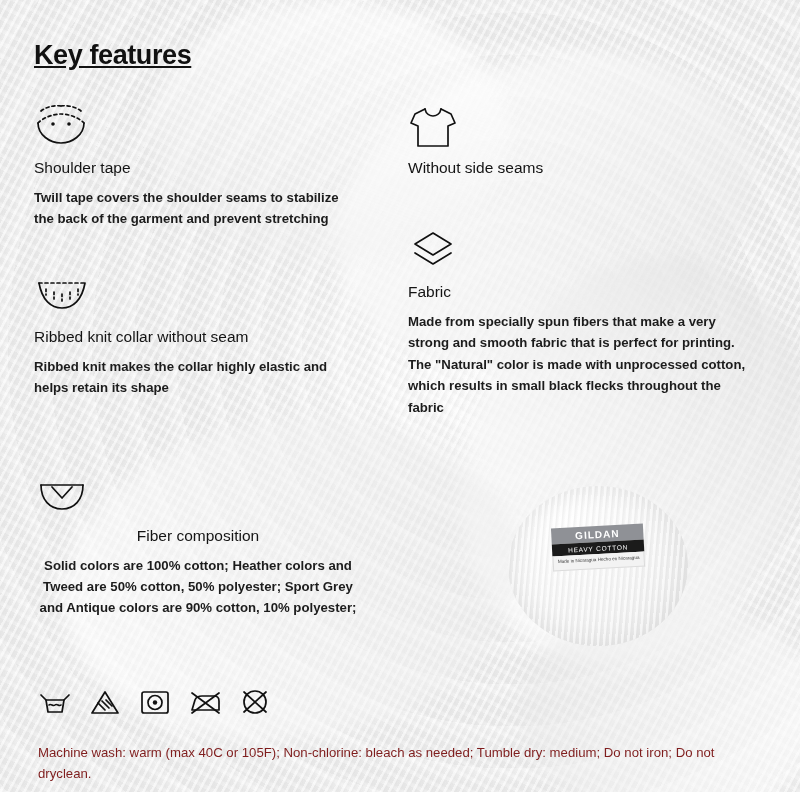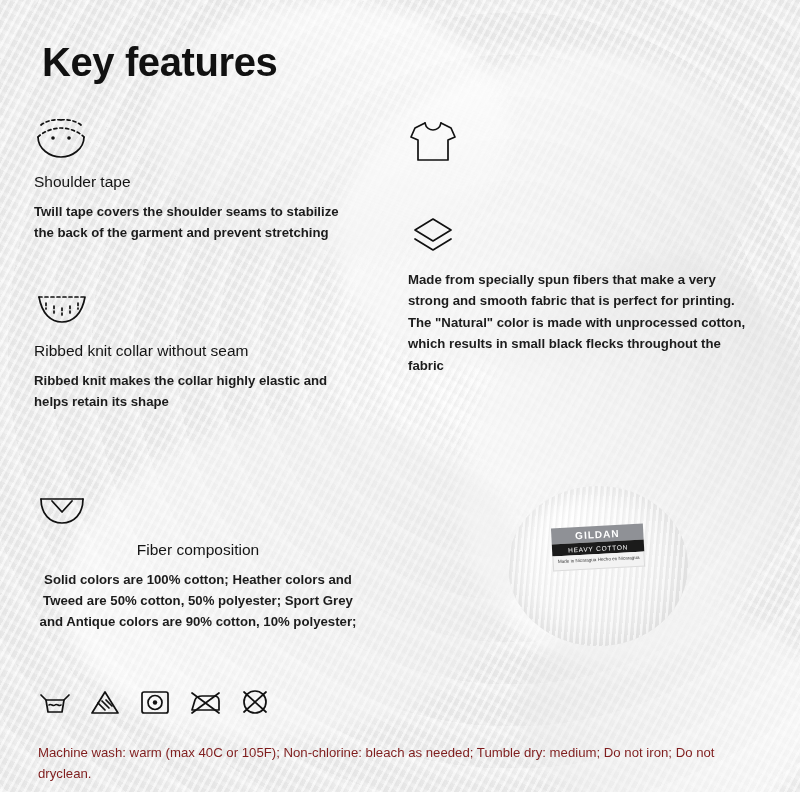--- a/index.html
+++ b/index.html
@@ -50,25 +50,26 @@
 
   
   .page {
     position: relative;
     z-index: 3;
     padding: 0 34px;
     box-sizing: border-box;
     height: 792px;
   }
   h1.title {
-    font-size: 40px;
+    font-size: 27px;
     font-weight: bold;
     letter-spacing: -0.4px;
-    margin: 40px 0 30px 8px;
+    margin: 40px 0 30px 0;
     color: #111;
+    text-decoration: underline;
   }
 
   .grid {
     display: flex;
     flex-wrap: wrap;
   }
   .col { width: 50%; box-sizing: border-box; }
   .col.left  { padding-right: 38px; }
   .col.right { padding-left: 8px; padding-right: 20px; }
 
@@ -243,29 +244,31 @@
 
     <div class="col right">
 
       <div class="feature f-noseams">
         <div class="icon">
           <svg width="50" height="46" viewBox="0 0 50 46" fill="none" stroke="#111" stroke-width="1.7" stroke-linecap="round" stroke-linejoin="round">
             <path d="M17 4 L7 9 L3 18 L10 21 L10 41 L40 41 L40 21 L47 18 L43 9 L33 4"></path>
             <path d="M17 4 C18 9, 22 11, 25 11 C28 11, 32 9, 33 4"></path>
           </svg>
         </div>
+        <h2>Without side seams</h2>
       </div>
 
       <div class="feature f-fabric">
         <div class="icon">
           <svg width="50" height="44" viewBox="0 0 50 44" fill="none" stroke="#111" stroke-width="1.7" stroke-linecap="round" stroke-linejoin="round">
             <path d="M25 4 L43 15 L25 26 L7 15 Z"></path>
             <path d="M7 24 L25 35 L43 24"></path>
           </svg>
         </div>
+        <h2>Fabric</h2>
         <p>Made from specially spun fibers that make a very strong and smooth fabric that is perfect for printing. The "Natural" color is made with unprocessed cotton, which results in small black flecks throughout the fabric</p>
       </div>
 
     </div>
   </div>
 
   <div class="care">
     <div class="care-icons">
 
       <span>

